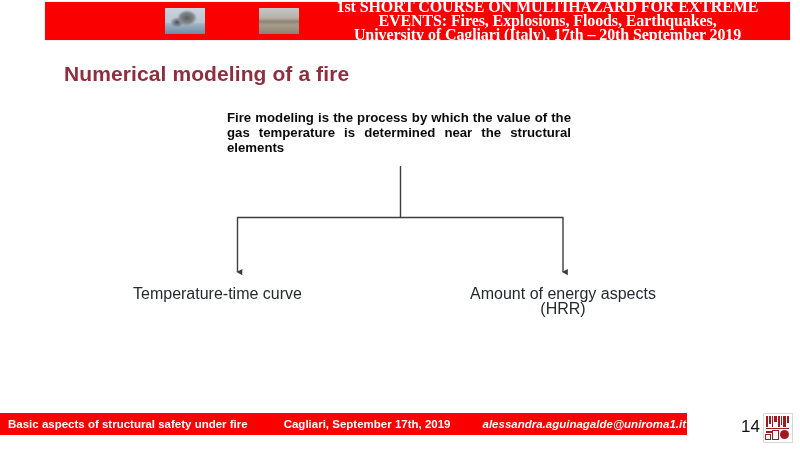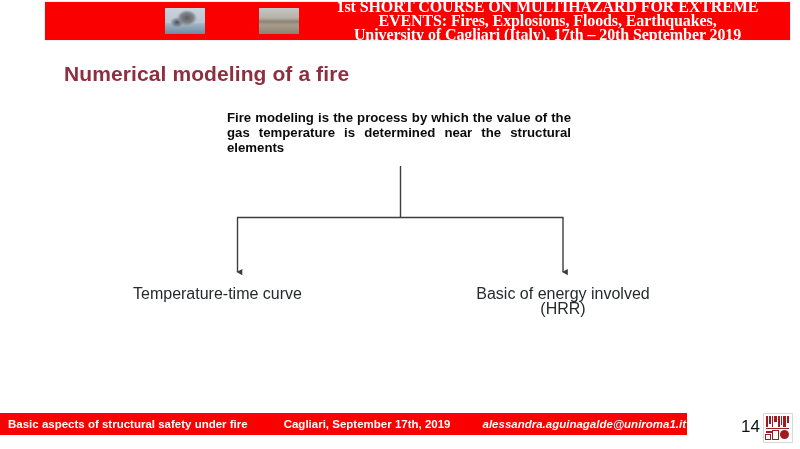--- a/index.html
+++ b/index.html
@@ -217,21 +217,21 @@
   <line x1="237" y1="217.5" x2="563.5" y2="217.5" stroke="#3d3d3d" stroke-width="1.4"></line>
 
   <line x1="237.5" y1="217.5" x2="237.5" y2="272" stroke="#3d3d3d" stroke-width="1.4" marker-end="url(#arrowhead)"></line>
 
   <line x1="563" y1="217.5" x2="563" y2="272" stroke="#3d3d3d" stroke-width="1.4" marker-end="url(#arrowhead)"></line>
 </svg>
 
 <div class="branch-label" id="branch-left">Temperature-time curve</div>
 
 <div class="branch-label" id="branch-right">
-  <div>Basic of energy involved</div>
+  <div>Amount of energy aspects</div>
   <div>(HRR)</div>
 </div>
 
 <div id="footer-bar">
   <span id="footer-course">Basic aspects of structural safety under fire</span>
   <span id="footer-place">Cagliari, September 17th, 2019</span>
   <span id="footer-email">alessandra.aguinagalde@uniroma1.it</span>
 </div>
 
 <div id="page-number">14</div>

